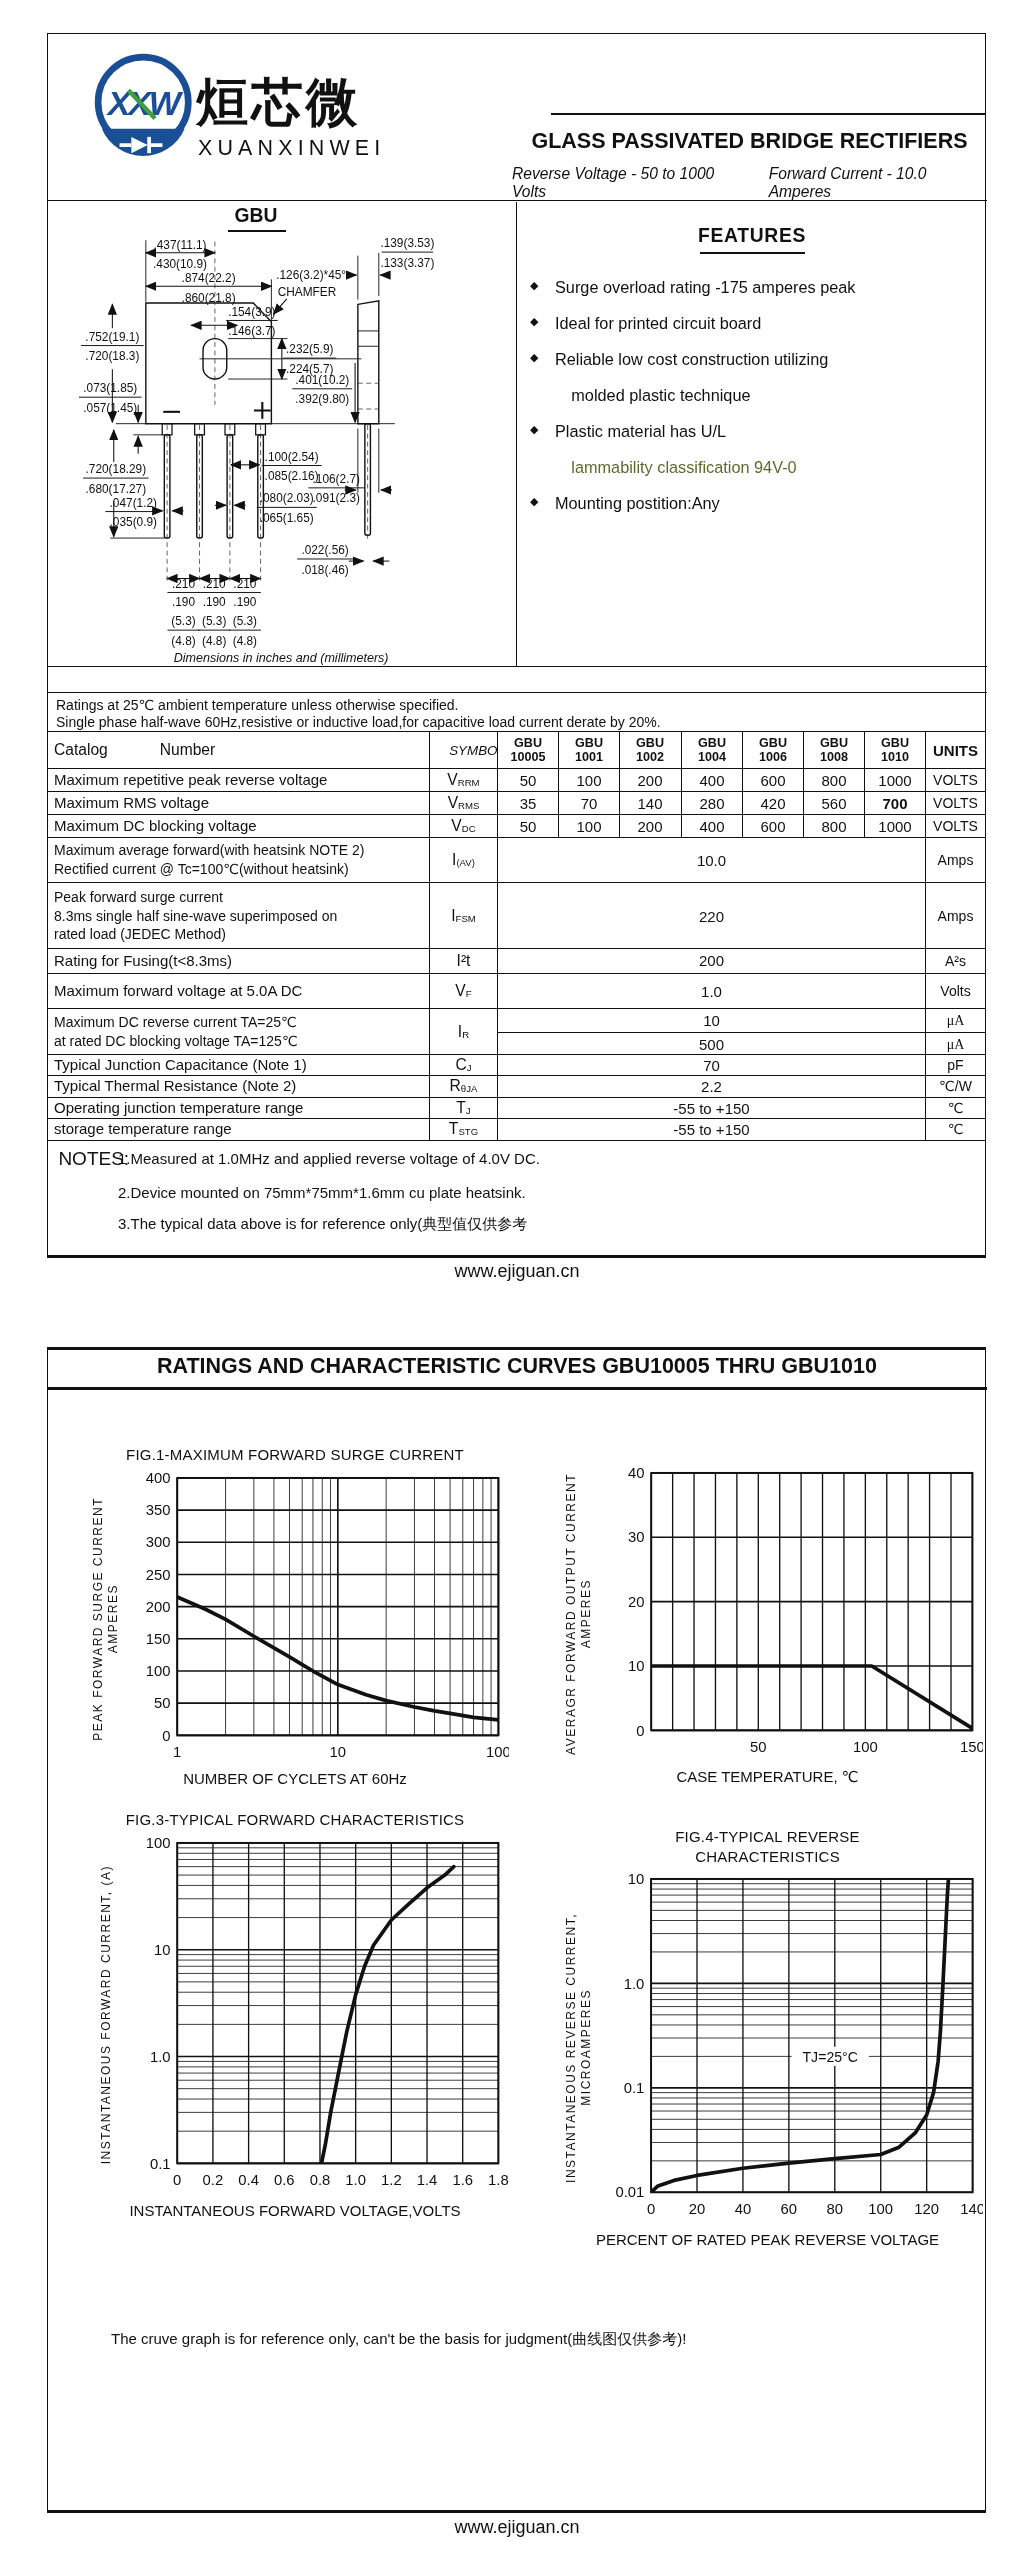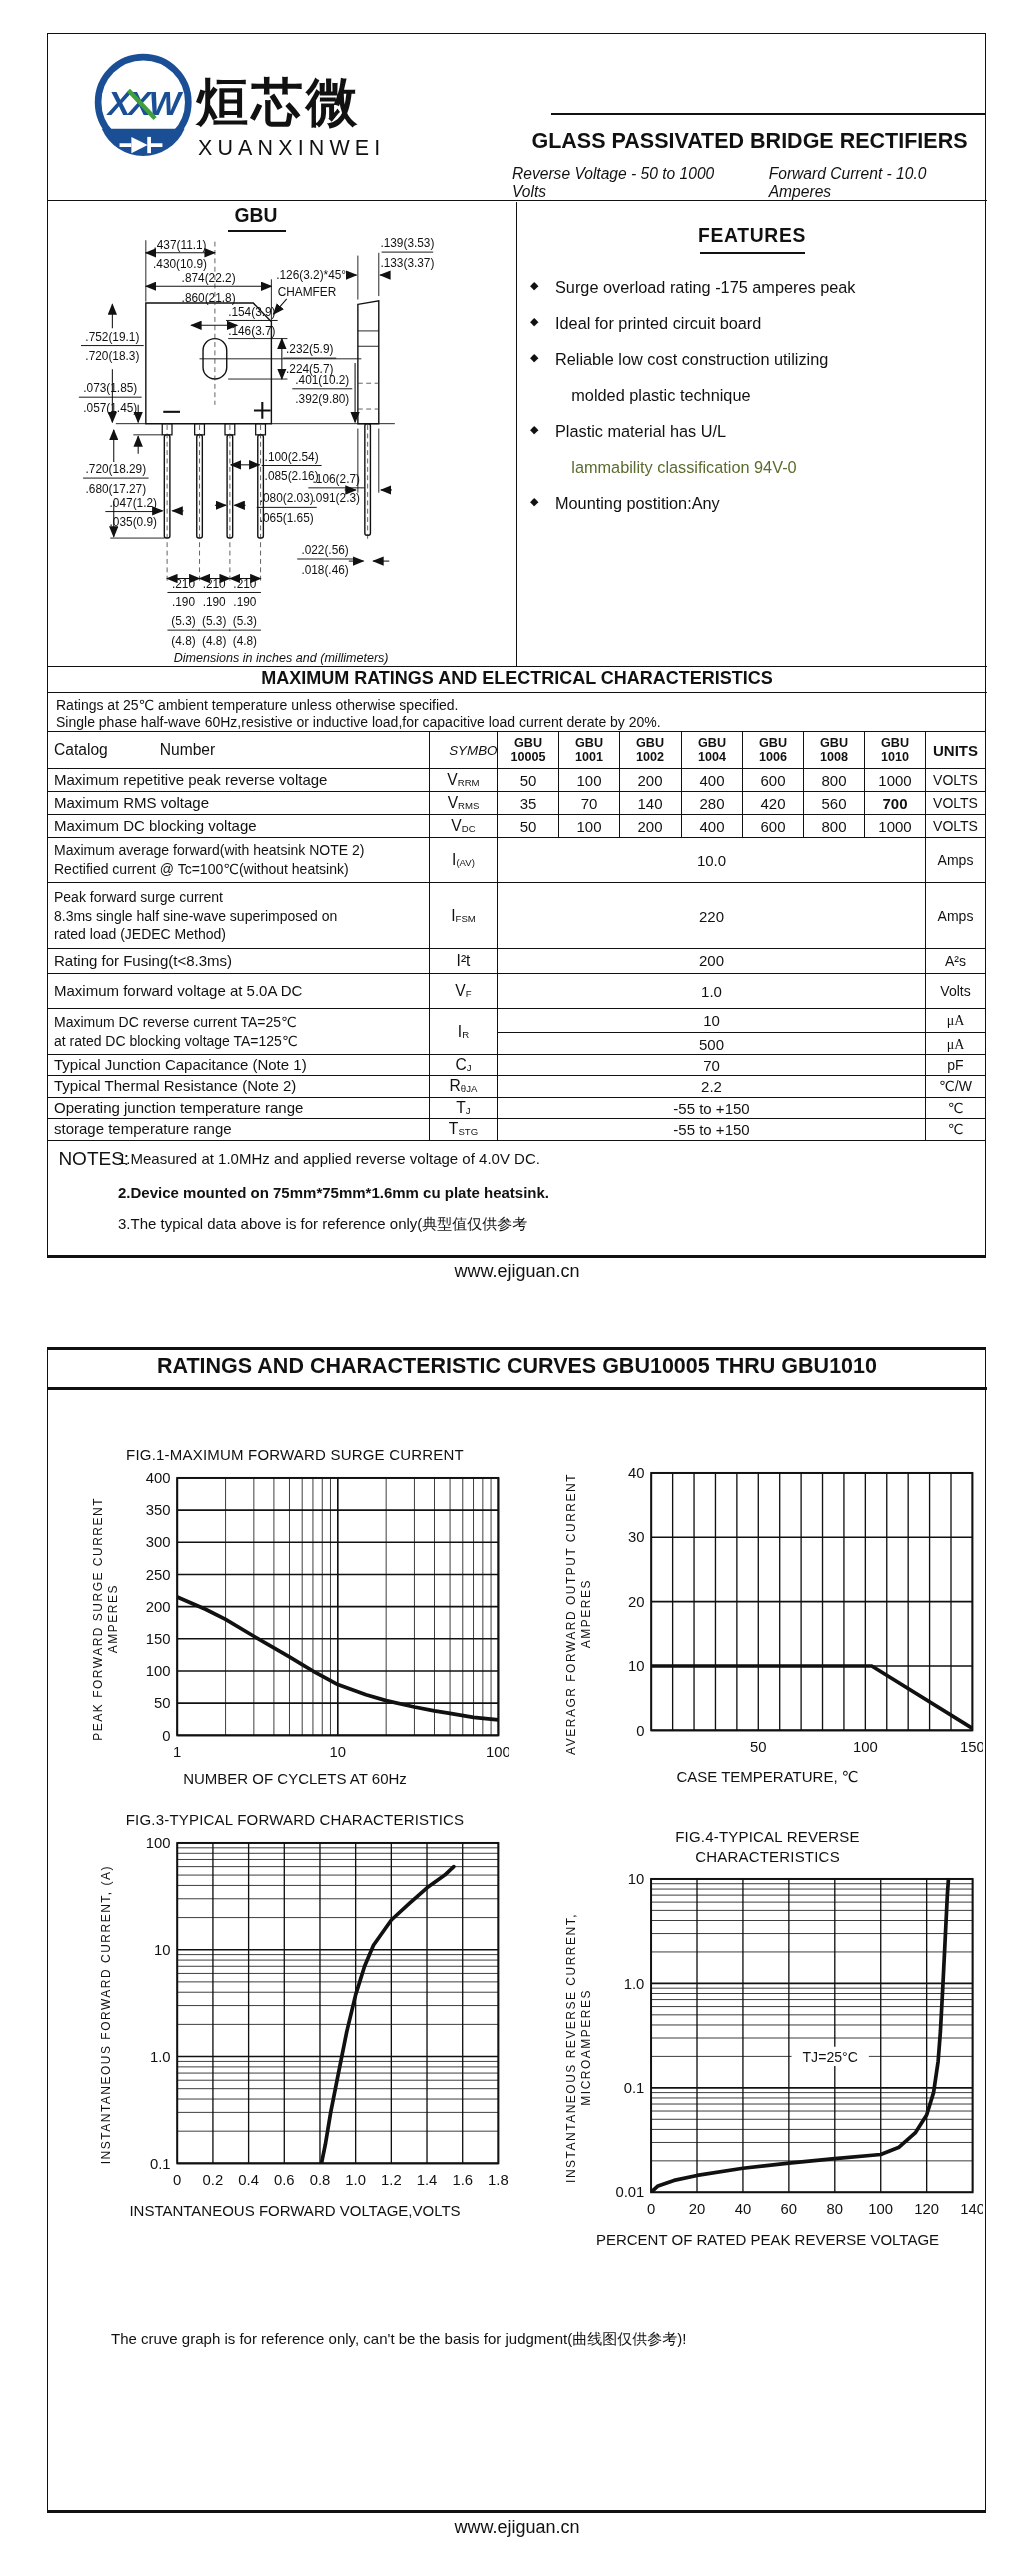--- a/index.html
+++ b/index.html
@@ -239,21 +239,20 @@
       </div>
       <div class="feat-item">
         <div class="feat-bullet">◆</div>
         <div>
           <div class="feat-line">Mounting postition:Any</div>
         </div>
       </div>
     </div>
 
   <div class="abs hline" style="left:47px;top:666px;width:940px"></div>
-  <div class="abs c bold" style="left:47px;top:668px;width:940px;font-size:18px">MAXIMUM RATINGS AND ELECTRICAL CHARACTERISTICS</div>
   <div class="abs hline" style="left:47px;top:692px;width:940px"></div>
   <div class="abs" style="left:56px;top:697px;font-size:14px">Ratings at 25℃ ambient temperature unless otherwise specified.</div>
   <div class="abs" style="left:56px;top:714px;font-size:14px">Single phase half-wave 60Hz,resistive or inductive load,for capacitive load current derate by 20%.</div>
 
   <div class="abs" id="ratings-table" style="left:48px;top:731px;width:937px;height:409px">
       <div class="trow" style="top: 0px; height: 37px;">
         <div class="cell lbl" style="left: 0px; width: 381px; font-size: 15.6px; gap: 52px;">
           <span>Catalog</span>
           <span>Number</span>
         </div>
@@ -508,21 +507,21 @@
         </div>
         <div class="cell bl vals" style="left: 449px; width: 428px;">-55 to +150</div>
         <div class="cell bl" style="left: 877px; width: 60px; font-size: 14px;">℃</div>
       </div>
     </div>
 
   <div class="abs" style="left:48px;top:1140px;width:937px;height:114px;border-top:1.5px solid #111">
     <div class="abs" style="left:10.4px;top:7.4px;font-size:19px">NOTES:</div>
     <div id="notes-list">
         <div class="note-line" style="top: 9px;">1.Measured at 1.0MHz and applied reverse voltage of 4.0V DC.</div>
-        <div class="note-line" style="top: 43px; font-weight: bold;">2.Device mounted on 75mm*75mm*1.6mm cu plate heatsink.</div>
+        <div class="note-line" style="top: 43px;">2.Device mounted on 75mm*75mm*1.6mm cu plate heatsink.</div>
         <div class="note-line" style="top: 74px;">3.The typical data above is for reference only(典型值仅供参考</div>
       </div>
   </div>
 
   <div class="abs c" style="left:47px;top:1261px;width:940px;font-size:18px">www.ejiguan.cn</div>
 
   <div class="abs" style="left:47px;top:1347px;width:937px;height:1160px;border:1.5px solid #111;border-top-width:3px;border-bottom-width:3px"></div>
   <div class="abs c bold" style="left:47px;top:1354px;width:940px;font-size:21.5px">RATINGS AND CHARACTERISTIC CURVES GBU10005 THRU GBU1010</div>
   <div class="abs thick" style="left:47px;top:1387px;width:940px;height:3px"></div>
 

